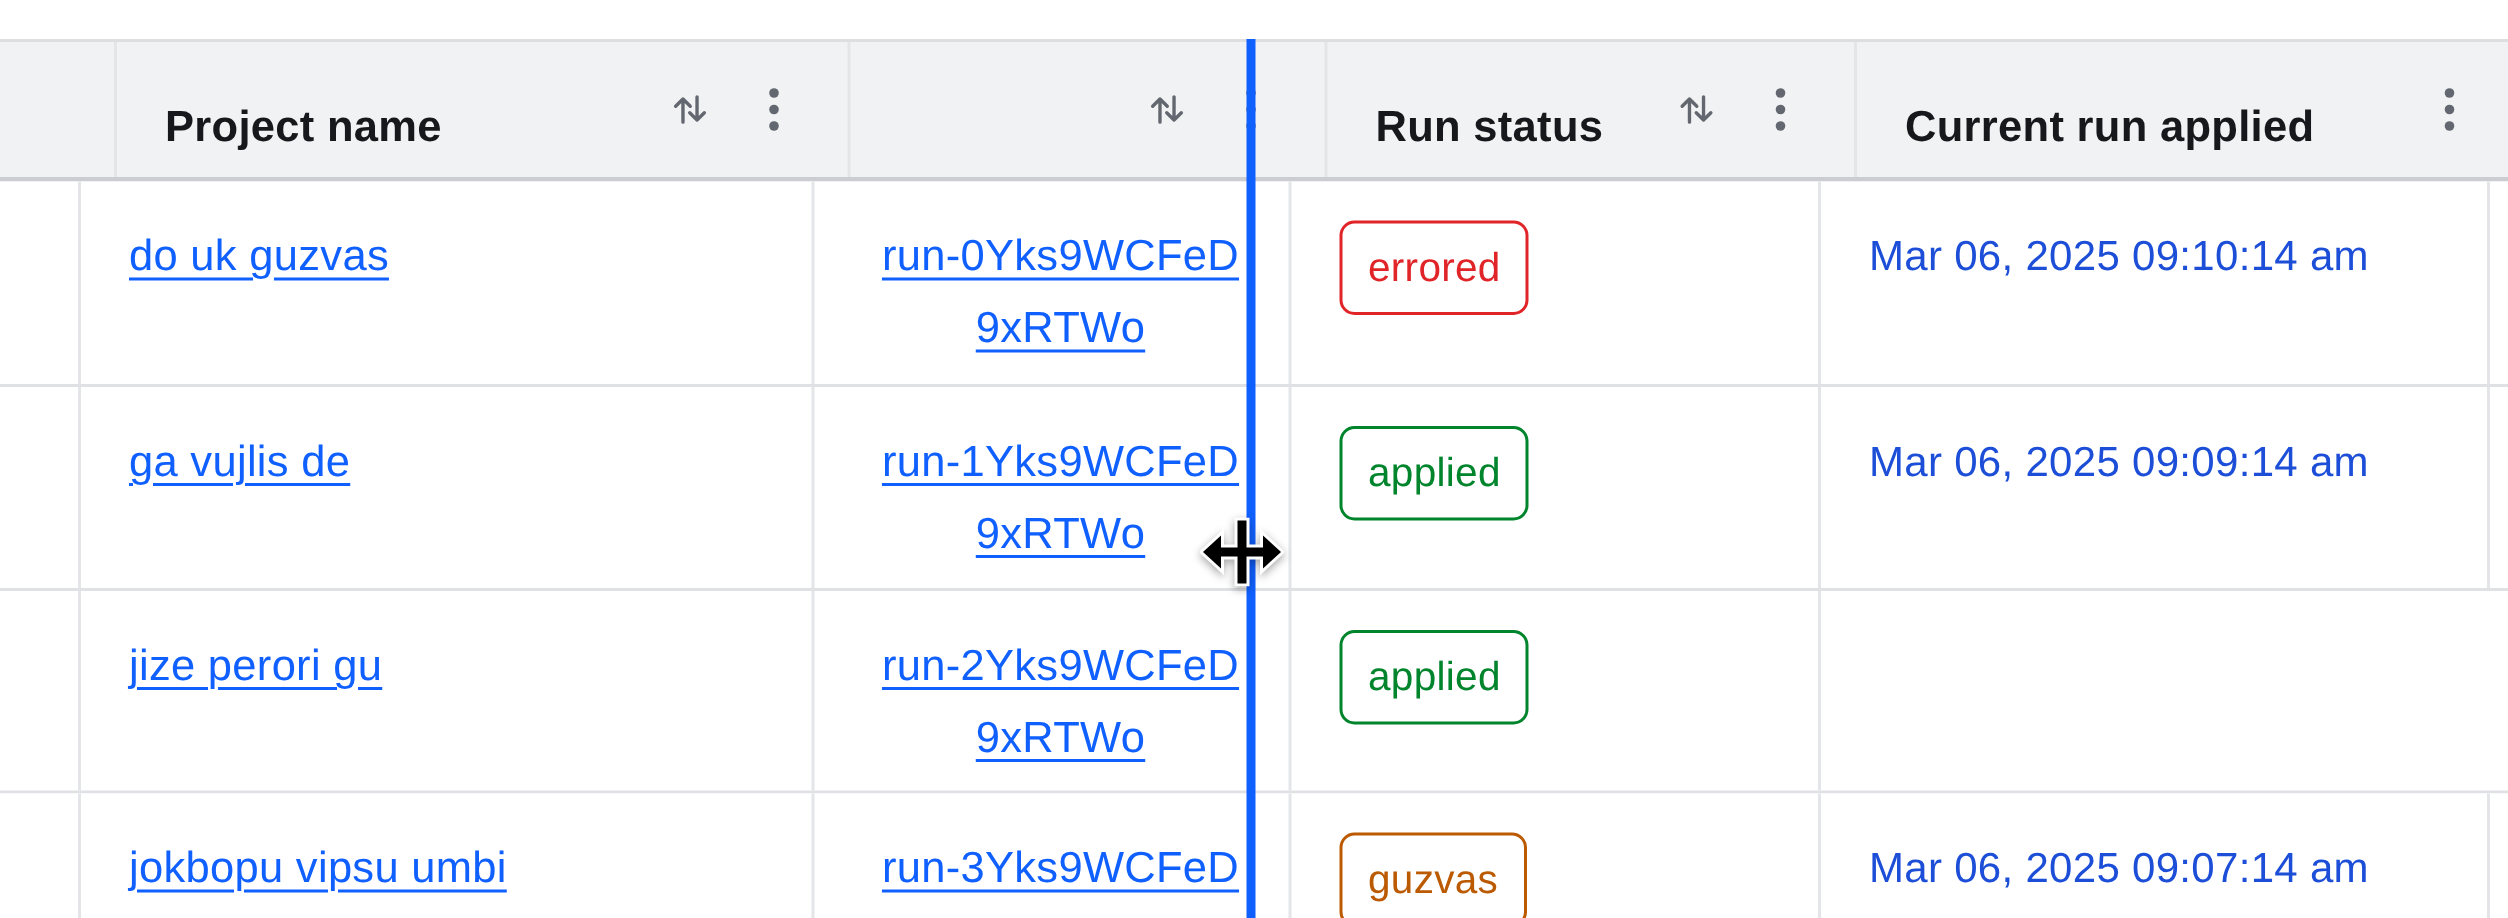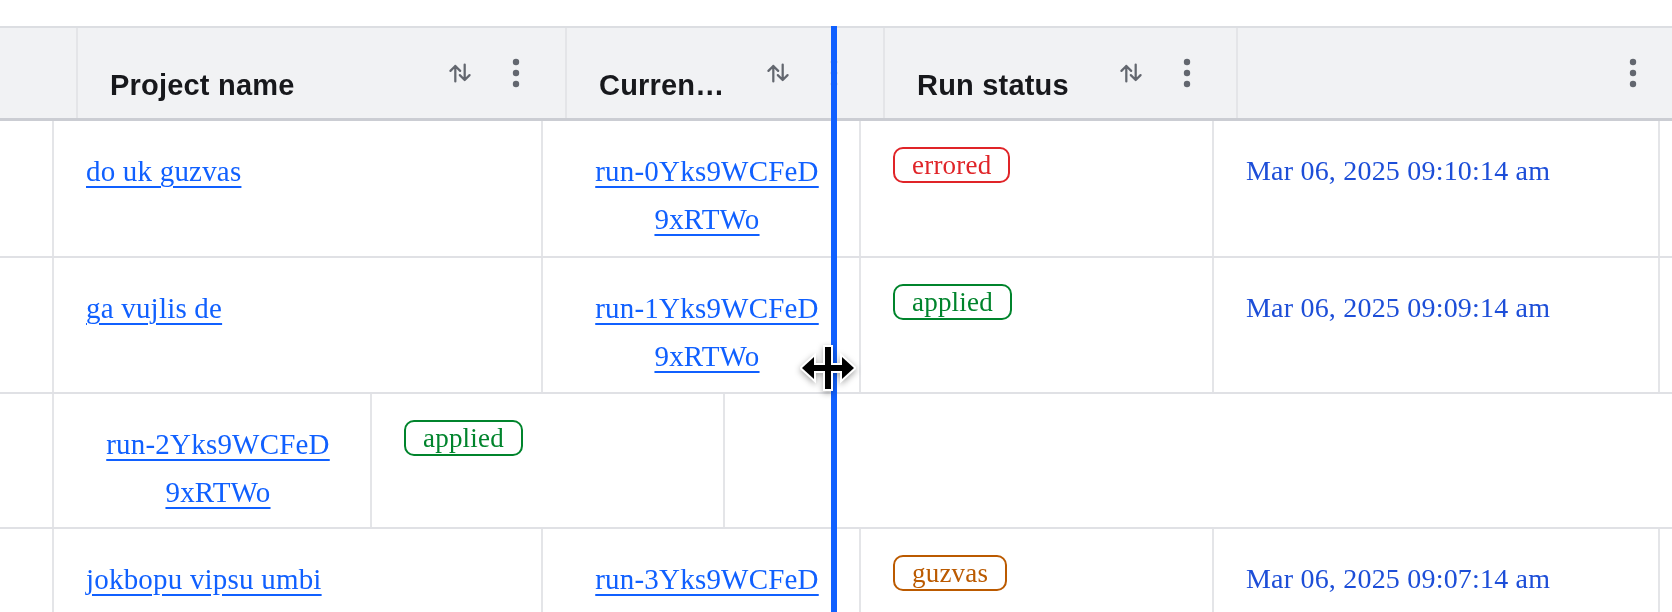--- a/index.html
+++ b/index.html
@@ -21,29 +21,29 @@
   .c2{width:318px;flex:0 0 318px;}
   .c3{width:353px;flex:0 0 353px;}
   .c4{width:446px;flex:0 0 446px;}
   .c5{width:126px;flex:0 0 126px;border-right:none;}
 
   .th{display:flex;align-items:center;padding:0 44px 0 32px;}
   .th-label{font-size:29px;font-weight:700;color:#17181C;white-space:nowrap;overflow:hidden;text-overflow:ellipsis;letter-spacing:0.2px;margin-top:24px;}
   .th-icons{margin-left:auto;display:flex;align-items:center;gap:36px;flex:0 0 auto;}
   .icon-btn{display:inline-flex;align-items:center;justify-content:center;background:none;border:none;padding:0;cursor:pointer;}
 
-  .td{padding:26px 20px 0 32px;font-family:Liberation Serif, serif;}
+  .td{padding:26px 20px 0 32px;}
   .td.c5{padding-left:16px;}
 
   .link{color:#1060FF;font-size:29px;line-height:48px;text-decoration:underline;text-decoration-thickness:2px;text-underline-offset:5px;letter-spacing:0.2px;}
   .run-line{display:block;text-align:center;}
 
   .ts{font-size:28px;line-height:48px;color:#1d4ed8;letter-spacing:0.2px;white-space:nowrap;}
 
-  .badge{display:inline-flex;align-items:center;height:36px;padding:0 17px;border:2px solid currentColor;border-radius:10px;font-size:27px;letter-spacing:0.2px;box-sizing:border-box;background:#fff;}
+  .badge{display:inline-flex;align-items:center;height:63px;padding:0 17px;border:2px solid currentColor;border-radius:10px;font-size:27px;letter-spacing:0.2px;box-sizing:border-box;background:#fff;}
 
   .resize-bar{position:absolute;left:831px;top:26px;width:6px;height:586px;background:#1060FF;z-index:5;}
   .cursor{position:absolute;left:800px;top:345px;z-index:6;filter:drop-shadow(0 2px 3px rgba(0,0,0,0.35));}
 </style>
 </head>
 <body>
 
 <div class="screen">
 
   <div class="table">
@@ -65,21 +65,20 @@
                   <circle cx="5" cy="5" r="3.2"></circle>
                   <circle cx="5" cy="16" r="3.2"></circle>
                   <circle cx="5" cy="27" r="3.2"></circle>
                 </g>
               </svg>
           </button>
         </span>
       </div>
 
       <div class="cell th c2">
-        <span class="th-label">Curren…</span>
         <span class="th-icons">
           <button class="icon-btn">
             <svg width="30" height="30" viewBox="0 0 32 32">
                 <path d="M11 25 V8.5 M5.8 13.7 L11 8.5 L16.2 13.7 M21 7 V23.5 M15.8 18.3 L21 23.5 L26.2 18.3" stroke="#63676F" stroke-width="2.4" fill="none" stroke-linecap="round" stroke-linejoin="round"></path>
               </svg>
           </button>
           <button class="icon-btn">
             <svg width="10" height="32" viewBox="0 0 10 32">
                 <g fill="#63676F">
                   <circle cx="5" cy="5" r="3.2"></circle>
@@ -105,20 +104,21 @@
                   <circle cx="5" cy="5" r="3.2"></circle>
                   <circle cx="5" cy="16" r="3.2"></circle>
                   <circle cx="5" cy="27" r="3.2"></circle>
                 </g>
               </svg>
           </button>
         </span>
       </div>
 
       <div class="cell th c4">
+        <span class="th-label">Current run applied</span>
         <span class="th-icons">
           <button class="icon-btn">
             <svg width="10" height="32" viewBox="0 0 10 32">
                 <g fill="#63676F">
                   <circle cx="5" cy="5" r="3.2"></circle>
                   <circle cx="5" cy="16" r="3.2"></circle>
                   <circle cx="5" cy="27" r="3.2"></circle>
                 </g>
               </svg>
           </button>
@@ -160,20 +160,23 @@
       <div class="cell td c4">
         <span class="ts">Mar 06, 2025 09:09:14 am</span>
       </div>
       <div class="cell td c5">
         
       </div>
     </div>
 
     <div class="tr r3">
       <div class="cell td c0"></div>
+      <div class="cell td c1">
+        <a href="#" class="link">jize perori gu</a>
+      </div>
       <div class="cell td c2">
         <a href="#" class="link"><span class="run-line">run-2Yks9WCFeD</span><span class="run-line">9xRTWo</span></a>
       </div>
       <div class="cell td c3">
         <span class="badge" style="color: rgb(0, 132, 44); border-color: rgb(0, 132, 44);">applied</span>
       </div>
       <div class="cell td c5">
         
       </div>
     </div>

